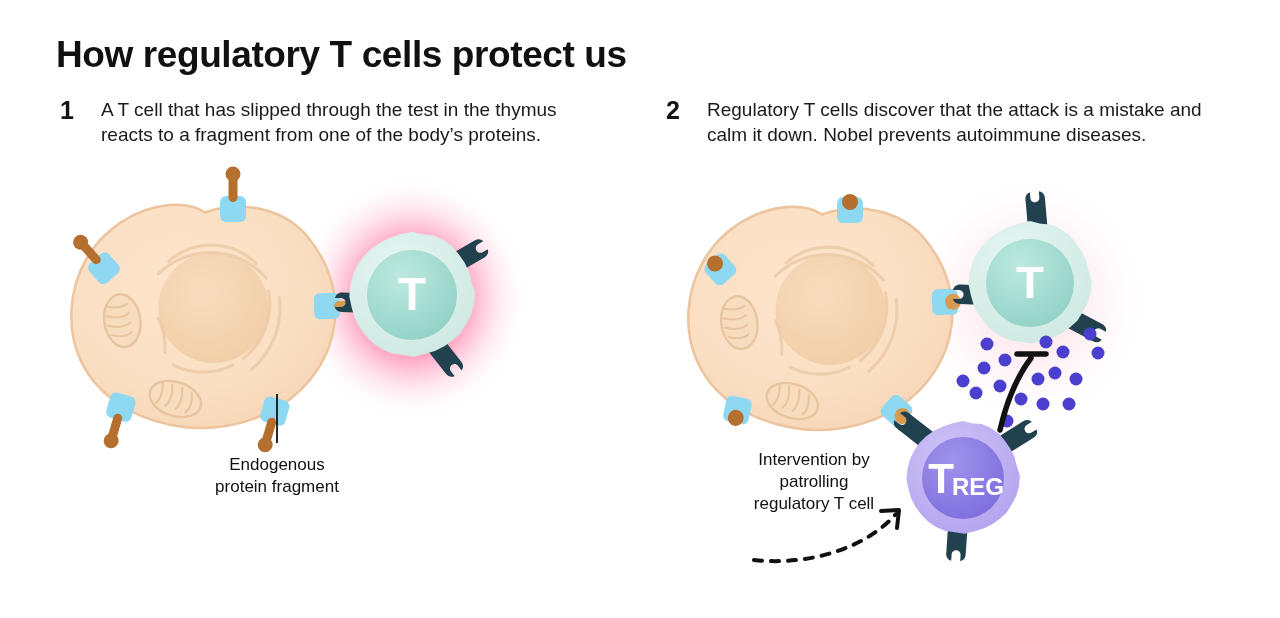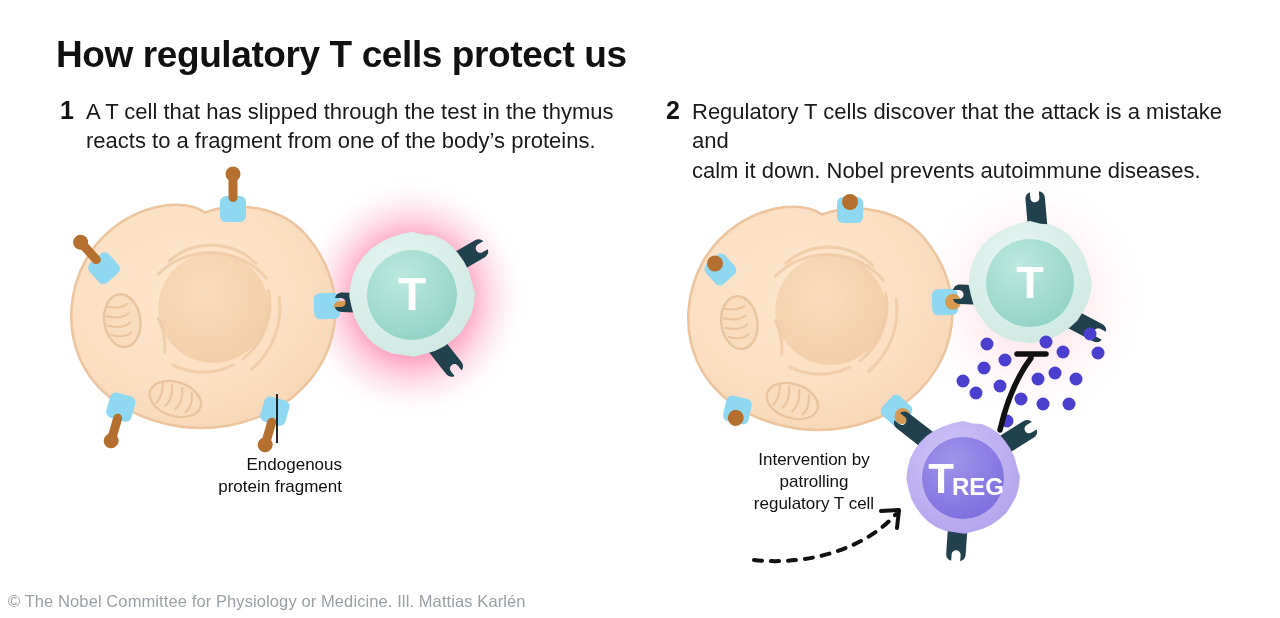--- a/index.html
+++ b/index.html
@@ -19,38 +19,38 @@
     letter-spacing:-0.4px;white-space:nowrap;
   }
 
   
   .step{position:absolute;display:flex;align-items:flex-start;}
   .step-num{
     font-size:25px;font-weight:bold;color:#141414;
     line-height:1.0;width:24px;flex:none;margin-top:1px;
   }
   .step-text{
-    font-size:22px;color:#1a1a1a;line-height:1.34;
-    margin-left:2px;white-space:pre-line;
+    font-size:19px;color:#1a1a1a;line-height:1.34;
+    margin-left:17px;white-space:pre-line;
   }
   #step1{left:60px;top:97px;width:580px;}
   #step2{left:666px;top:97px;width:580px;}
 
   
   .credit{
     position:absolute;left:8px;top:592px;
     font-size:16.5px;color:#9aa0a6;letter-spacing:0.1px;
   }
 
   
   svg.scene{position:absolute;left:0;top:0;width:1280px;height:618px;}
 
   
   .anno{position:absolute;font-size:17px;color:#111;line-height:1.28;white-space:pre-line;text-align:center;}
-  #anno-endogenous{left:212px;top:454px;text-align:right;width:130px;}
+  #anno-endogenous{left:212px;top:454px;text-align:center;width:130px;}
   #anno-intervention{left:724px;top:449px;width:180px;}
 </style>
 </head>
 <body>
 
 <div class="stage">
 
   <div class="headline">How regulatory T cells protect us</div>
 
   <div class="step" id="step1">
@@ -340,14 +340,13 @@
     </g>
   </svg>
 
   <div class="anno" id="anno-endogenous">Endogenous
 protein fragment</div>
 
   <div class="anno" id="anno-intervention">Intervention by
 patrolling
 regulatory T cell</div>
 
-  <div class="credit">© The Nobel Committee for Physiology or Medicine. Ill. Mattias Karlén</div>
 </div>
 
 </body></html>

